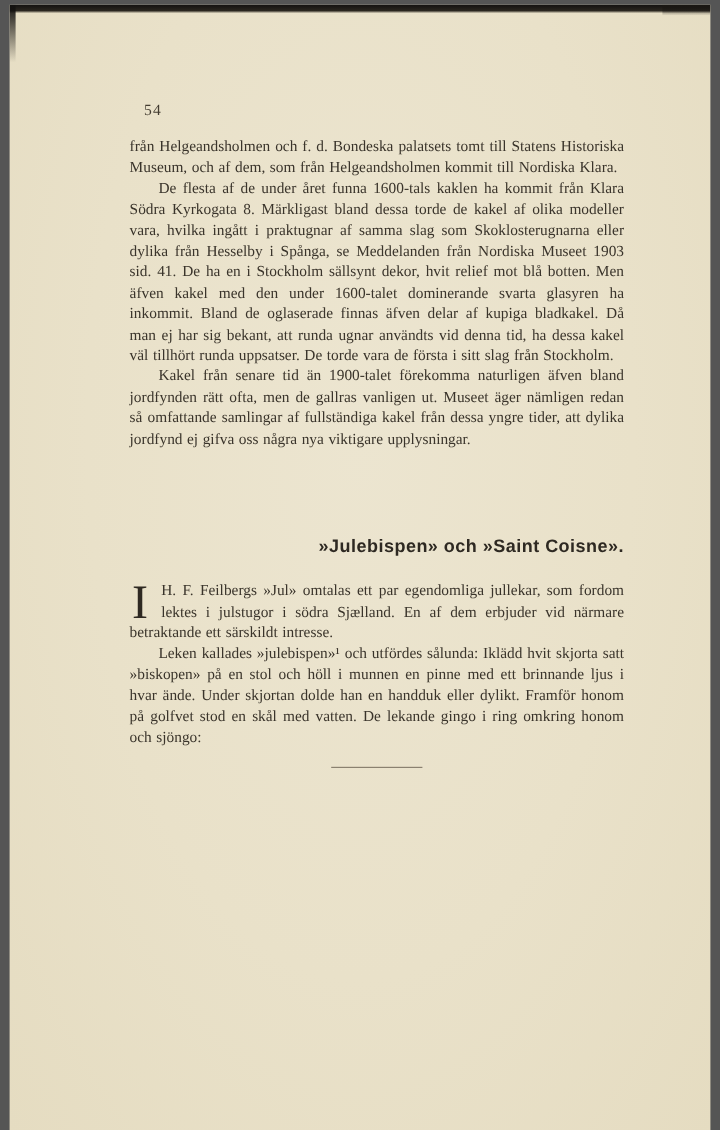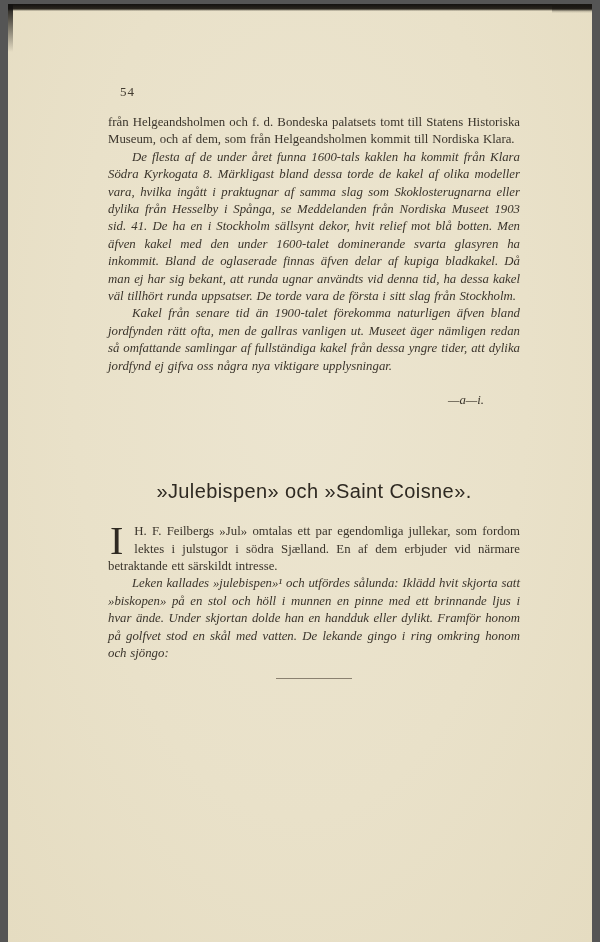--- a/index.html
+++ b/index.html
@@ -48,36 +48,36 @@
     letter-spacing: 1.2px;
     color: #544d3f;
   }
   .body-text p {
     margin: 0;
     font-size: 12.8px;
     line-height: 17.4px;
     text-align: justify;
     word-spacing: 0.6px;
   }
-  .body-text p.indent { text-indent: 24px; font-style: italic; }
+  .body-text p.indent { text-indent: 24px; }
   .signature {
     margin-top: 18px;
     padding-right: 36px;
     text-align: right;
     font-size: 12.8px;
     font-style: italic;
     color: #3a342b;
   }
   .article-title {
     margin-top: 72px;
     margin-bottom: 20px;
-    text-align: center;
+    text-align: right;
     font-family: "Liberation Sans", "DejaVu Sans", sans-serif;
-    font-weight: 400;
-    font-size: 20px;
+    font-weight: 700;
+    font-size: 15px;
     letter-spacing: 0.4px;
     color: #2e2922;
   }
   .dropcap {
     float: left;
     font-size: 40px;
     line-height: 31px;
     padding: 2px 11px 0 2px;
     color: #2e2922;
   }
@@ -108,21 +108,20 @@
     <div class="pagehead">
       <span class="page-number">54</span>
     </div>
 
     <div class="body-text">
       <p>från Helgeandsholmen och f. d. Bondeska palatsets tomt till Statens Historiska Museum, och af dem, som från Helgeandsholmen kommit till Nordiska Klara.</p>
       <p class="indent">De flesta af de under året funna 1600-tals kaklen ha kommit från Klara Södra Kyrkogata 8. Märkligast bland dessa torde de kakel af olika modeller vara, hvilka ingått i praktugnar af samma slag som Skoklosterugnarna eller dylika från Hesselby i Spånga, se Meddelanden från Nordiska Museet 1903 sid. 41. De ha en i Stockholm sällsynt dekor, hvit relief mot blå botten. Men äfven kakel med den under 1600-talet dominerande svarta glasyren ha inkommit. Bland de oglaserade finnas äfven delar af kupiga bladkakel. Då man ej har sig bekant, att runda ugnar användts vid denna tid, ha dessa kakel väl tillhört runda uppsatser. De torde vara de första i sitt slag från Stockholm.</p>
       <p class="indent">Kakel från senare tid än 1900-talet förekomma naturligen äfven bland jordfynden rätt ofta, men de gallras vanligen ut. Museet äger nämligen redan så omfattande samlingar af fullständiga kakel från dessa yngre tider, att dylika jordfynd ej gifva oss några nya viktigare upplysningar.</p>
     </div>
 
-    <div class="signature">—a—i.</div>
 
     <h2 class="article-title">»Julebispen» och »Saint Coisne».</h2>
 
     <div class="body-text">
       <p>
         <span class="dropcap">I</span><span>H. F. Feilbergs »Jul» omtalas ett par egendomliga jullekar, som fordom lektes i julstugor i södra Sjælland. En af dem erbjuder vid närmare betraktande ett särskildt intresse.</span>
       </p>
       <p class="indent">Leken kallades »julebispen»¹ och utfördes sålunda: Iklädd hvit skjorta satt »biskopen» på en stol och höll i munnen en pinne med ett brinnande ljus i hvar ände. Under skjortan dolde han en handduk eller dylikt. Framför honom på golfvet stod en skål med vatten. De lekande gingo i ring omkring honom och sjöngo:</p>
     </div>
 

